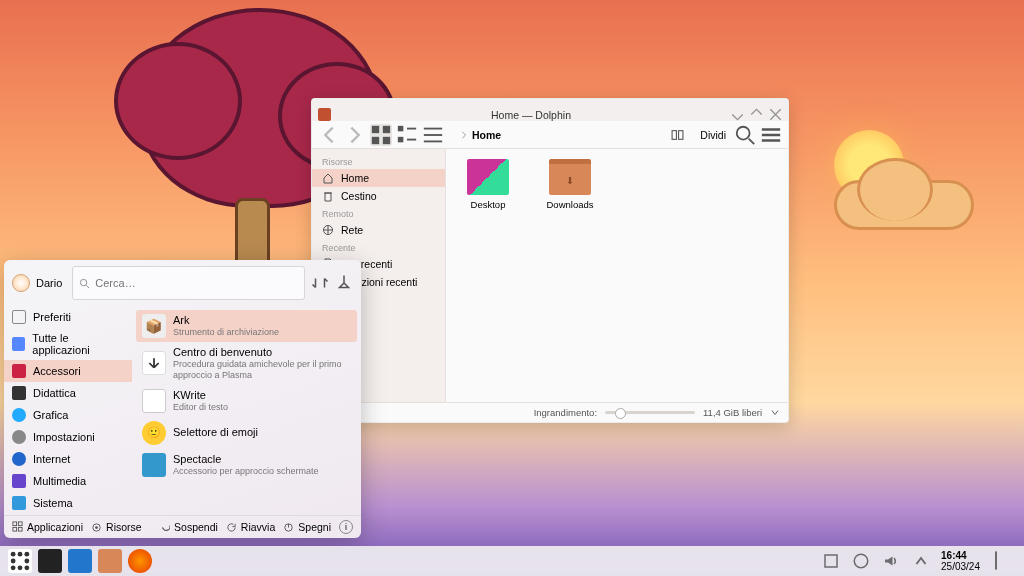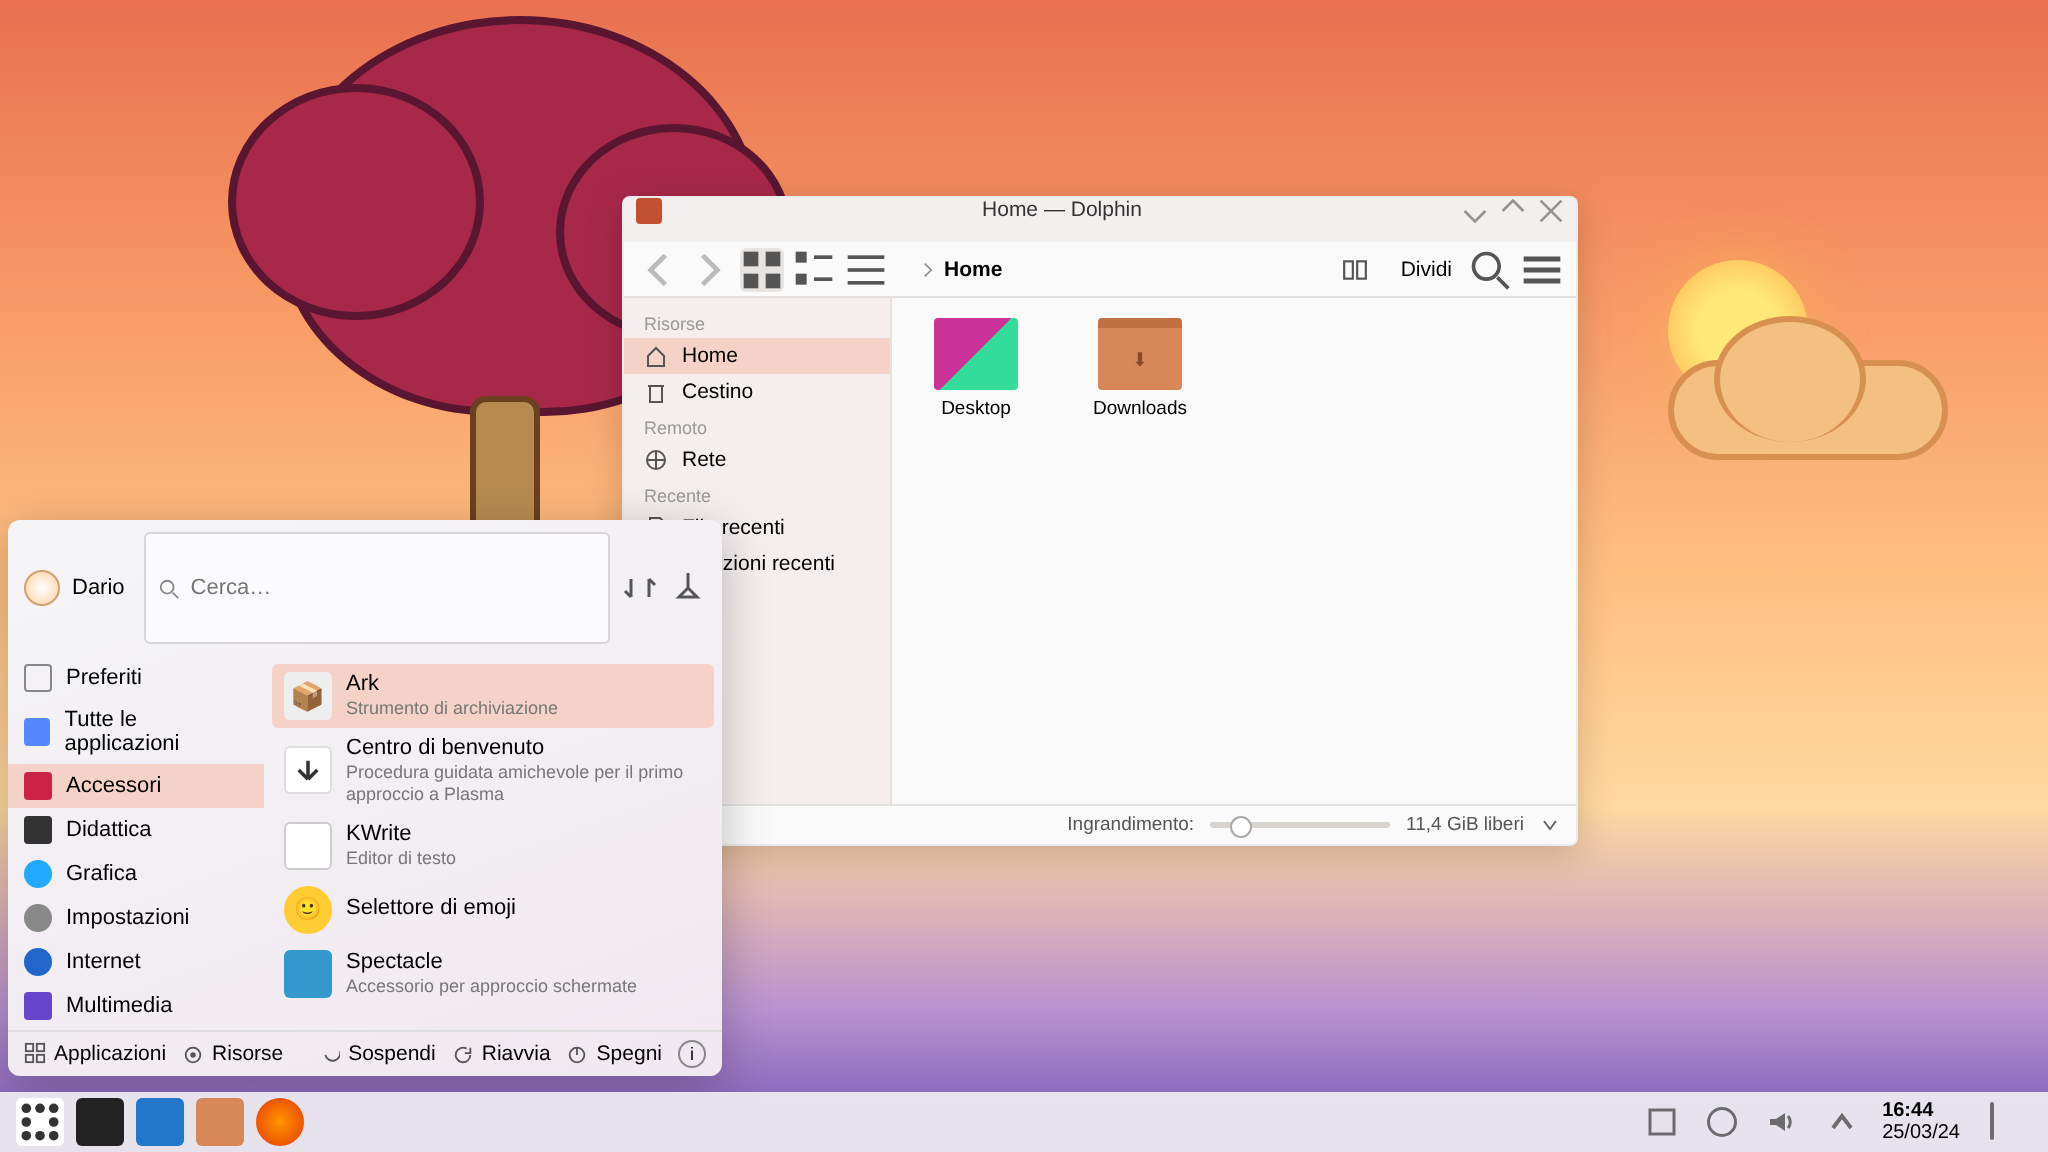--- a/index.html
+++ b/index.html
@@ -19,38 +19,38 @@
 .taskbar .tb-item{width:24px;height:24px;display:inline-flex;align-items:center;justify-content:center;border-radius:3px;}
 .taskbar .tb-spacer{flex:1;}
 .tb-sys{width:18px;height:18px;margin:0 3px;opacity:.75;}
 .clock{text-align:left;font-size:10px;line-height:1.1;margin:0 6px 0 2px;}
 .calendar-ico{border:1.5px solid #444;border-radius:2px;width:16px;height:16px;position:relative;}
 .calendar-ico::before{content:"";position:absolute;top:2px;left:1px;right:1px;height:1.5px;background:#444;}
 
 .kicker{position:absolute;left:4px;bottom:38px;width:357px;height:278px;background:linear-gradient(160deg,#f5f5f7,#f0e8f0);border-radius:6px;box-shadow:0 6px 24px rgba(0,0,0,.25);display:flex;flex-direction:column;font-size:11px;}
 .kicker-top{display:flex;align-items:center;padding:6px 8px;gap:6px;}
 .avatar{width:18px;height:18px;border-radius:50%;background:radial-gradient(circle,#fff,#ffd0a0);border:1.5px solid #d0a070;}
-.search{flex:1;display:flex;align-items:center;background:#fbfbfd;border:1px solid #d8d4dc;border-radius:3px;padding:21px 6px;gap:5px;margin-left:4px;}
+.search{flex:1;display:flex;align-items:center;background:#fbfbfd;border:1px solid #d8d4dc;border-radius:3px;padding:10px 6px;gap:5px;margin-left:4px;}
 .search input{border:none;outline:none;flex:1;font-size:11px;background:transparent;}
 .kicker-body{flex:1;display:flex;overflow:hidden;}
 .cat-col{width:128px;overflow-y:auto;}
 .cat-item,.app-item{display:flex;align-items:center;gap:7px;padding:4px 8px;cursor:pointer;}
 .cat-item.selected{background:#f5d2c8;}
 .cat-icon{width:14px;height:14px;border-radius:2px;}
 .app-col{flex:1;overflow-y:auto;padding:4px 4px 0;}
 .app-item{padding:4px 6px;border-radius:3px;}
 .app-item.selected{background:#f5d2c8;}
 .app-icon{width:24px;height:24px;border-radius:3px;flex-shrink:0;}
 .app-txt{line-height:1.2;}
 .app-txt .sub{font-size:9px;color:#777;}
 .kicker-foot{border-top:1px solid #ddd;display:flex;align-items:center;padding:4px 8px;gap:8px;font-size:10.5px;}
 .kicker-foot .sp{flex:1;}
 
 .dolphin{position:absolute;left:311px;top:98px;width:478px;height:325px;background:#fafafa;border-radius:4px;box-shadow:0 4px 18px rgba(0,0,0,.18);display:flex;flex-direction:column;overflow:hidden;border:1px solid rgba(0,0,0,.06);}
-.titlebar{height:22px;background:#f2efee;display:flex;align-items:flex-start;padding:0 6px;gap:6px;font-size:10.5px;}
+.titlebar{height:22px;background:#f2efee;display:flex;align-items:flex-end;padding:0 6px;gap:6px;font-size:10.5px;}
 .titlebar .ttl{flex:1;text-align:center;color:#333;}
 .wbtn{width:13px;height:13px;opacity:.6;}
 .toolbar{height:28px;display:flex;align-items:center;padding:0 6px;gap:4px;border-bottom:1px solid #e4e0de;font-size:10.5px;}
 .tbtn{width:22px;height:22px;display:inline-flex;align-items:center;justify-content:center;border-radius:3px;}
 .tbtn.active{background:#e8e4e2;}
 .crumb{display:flex;align-items:center;gap:4px;margin-left:6px;padding:2px 6px;}
 .doplhin-main{flex:1;display:flex;}
 .places{width:134px;background:#f4efed;border-right:1px solid #e8e0de;font-size:10.5px;padding:4px 0;}
 .places .hdr{color:#999;font-size:9px;padding:4px 10px 2px;}
 .places .pl{display:flex;align-items:center;gap:7px;padding:3px 10px;}

